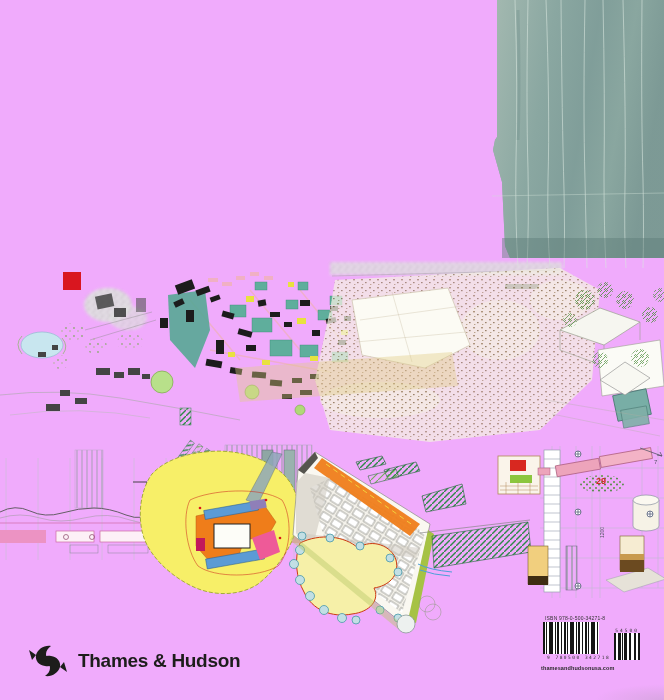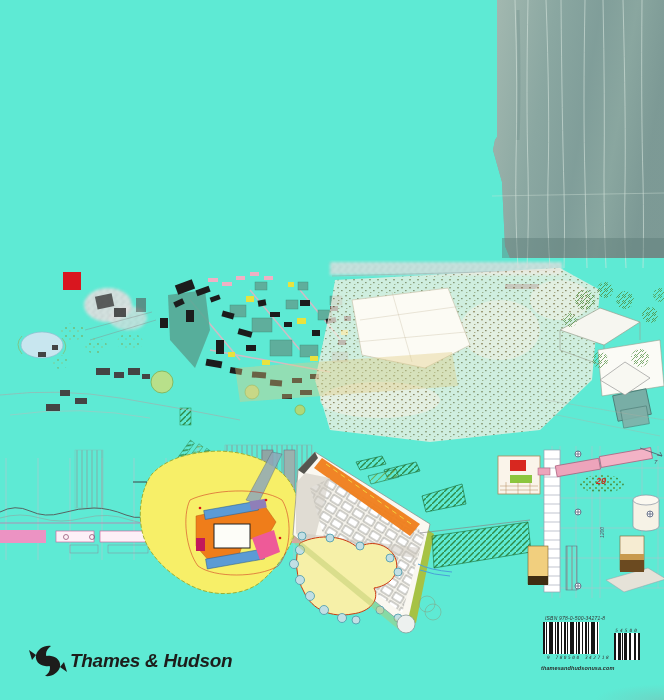--- a/index.html
+++ b/index.html
@@ -1,23 +1,23 @@
 <!DOCTYPE html>
 <html><head>
 <meta charset="utf-8">
 <style>
   html,body{margin:0;padding:0;background:#ffffff;}
   .cover{
     position:relative;width:664px;height:700px;overflow:hidden;
-    background:#5eead4;font-family:"Liberation Sans",sans-serif;font-style:italic;
+    background:#f0abfc;font-family:"Liberation Sans",sans-serif;
   }
   .abs{position:absolute;}
   svg{display:block;}
   
-  .logo-block{left:28px;top:636px;width:260px;height:50px;display:flex;align-items:center;gap:2px;}
+  .logo-block{left:28px;top:636px;width:260px;height:50px;display:flex;align-items:center;gap:10px;}
   .logo-word{
     font-weight:bold;font-size:19px;color:#1d1d1b;letter-spacing:-0.3px;
     font-family:"Liberation Sans",sans-serif;white-space:nowrap;
   }
   
   .barcode-block{left:541px;top:615px;width:110px;height:70px;font-family:"DejaVu Sans Mono",monospace;color:#222;}
   .isbn-text{font-size:5px;letter-spacing:0.2px;color:#333;margin:0 0 1px 4px;font-family:"Liberation Sans",sans-serif;}
   .bars-row{display:flex;align-items:flex-end;gap:4px;margin-left:2px;}
   .bars-main{
     width:56px;height:32px;background-color:#fff;

